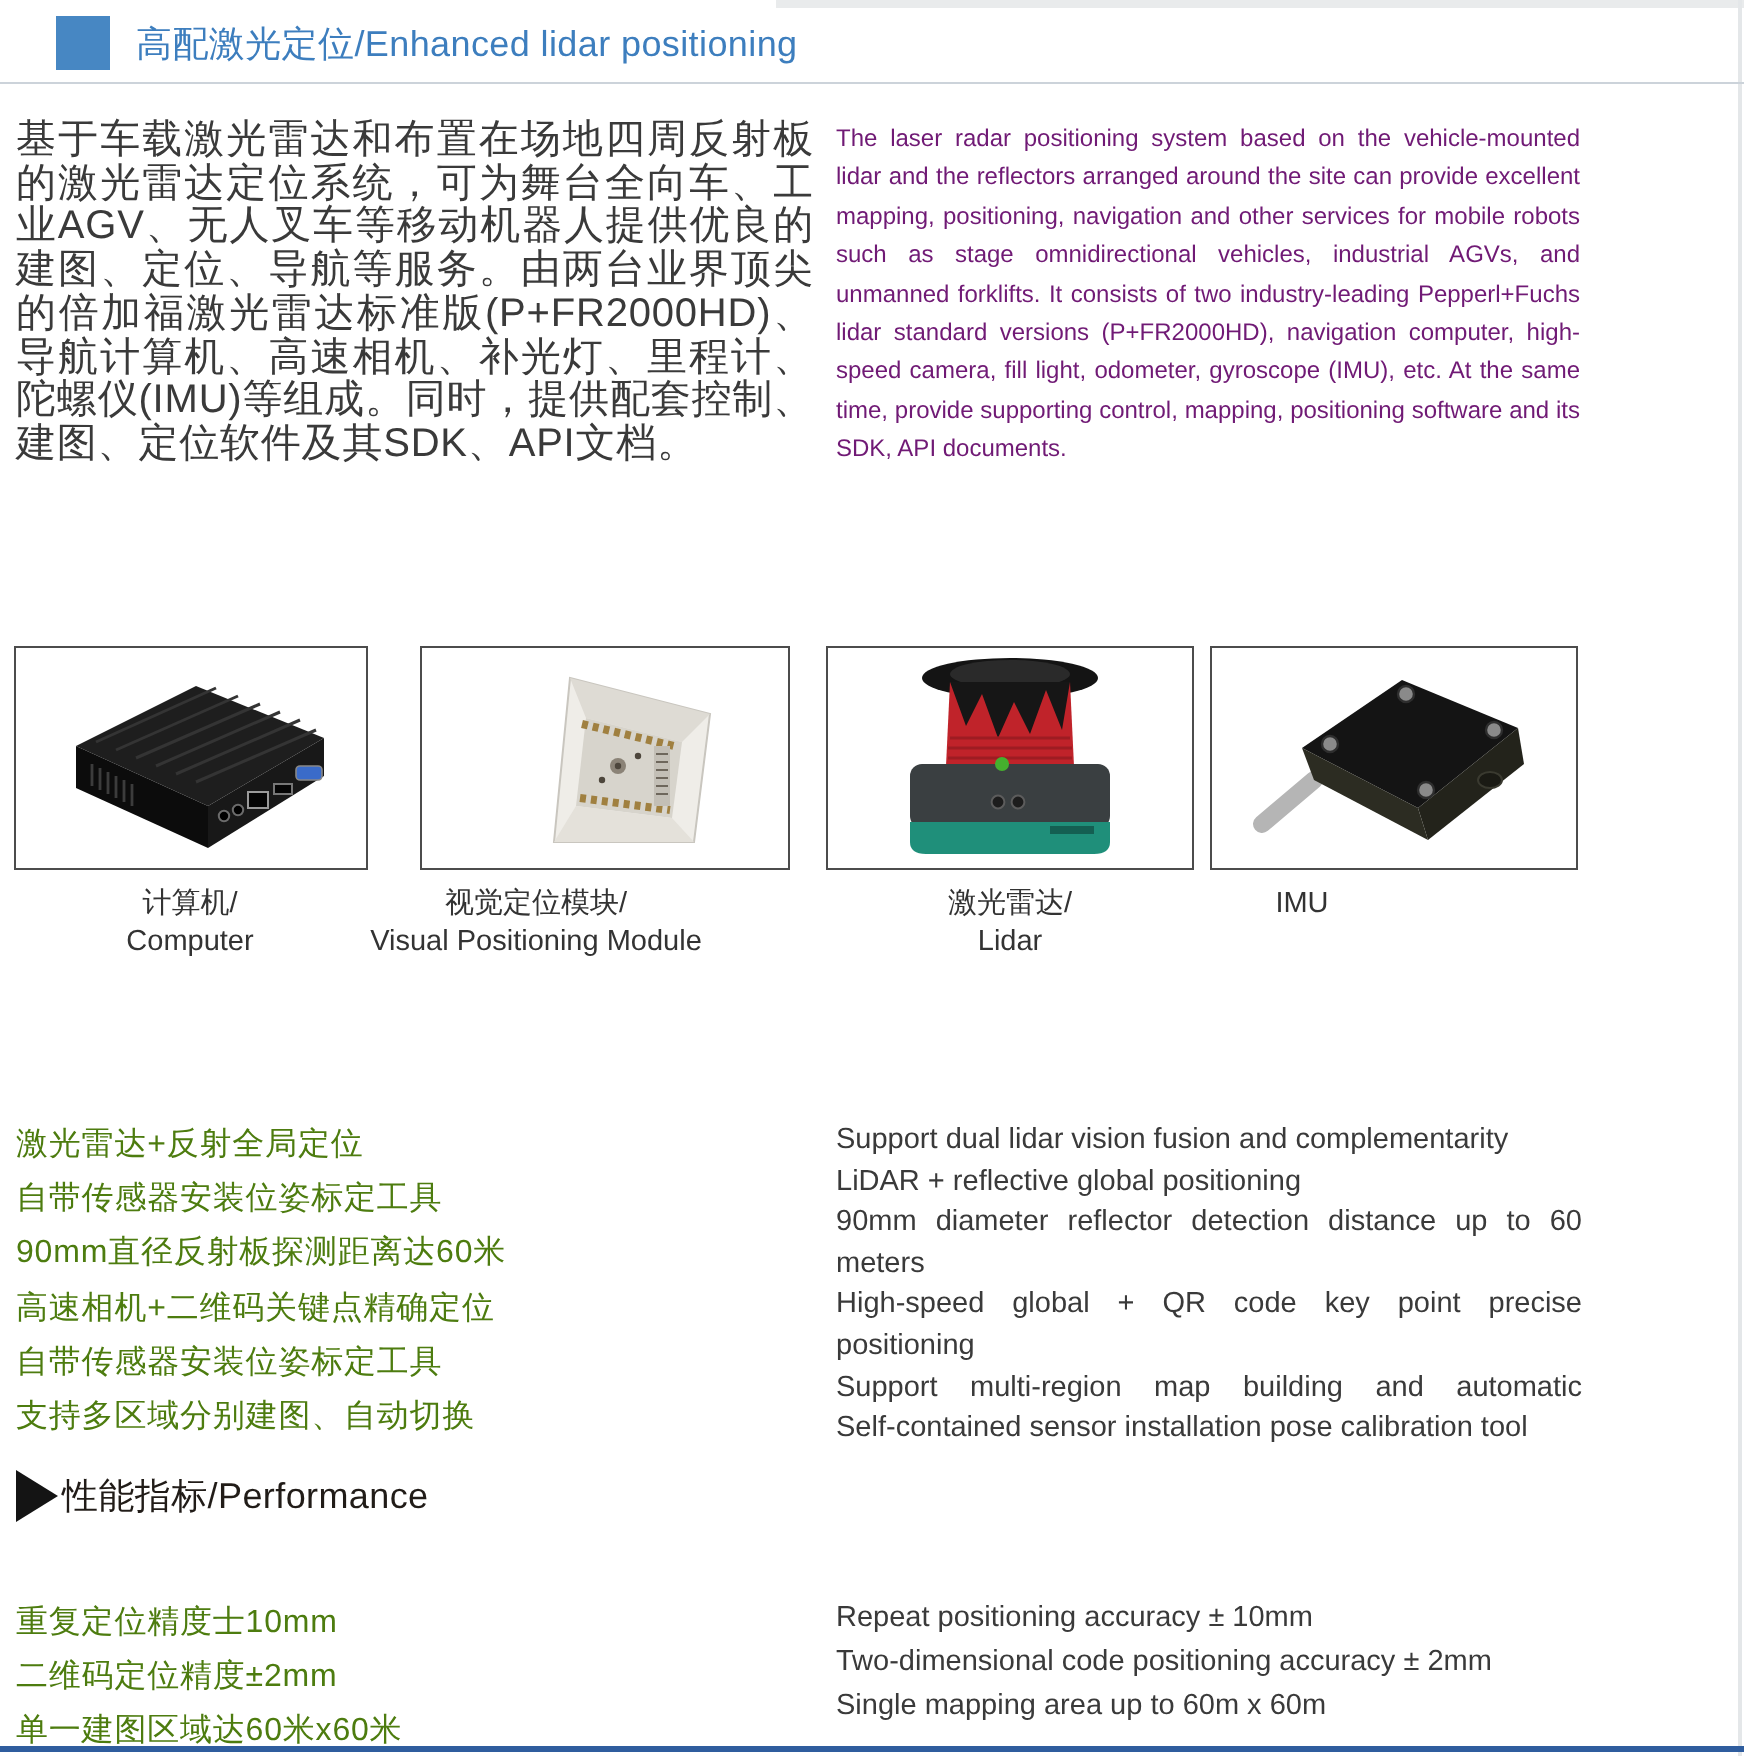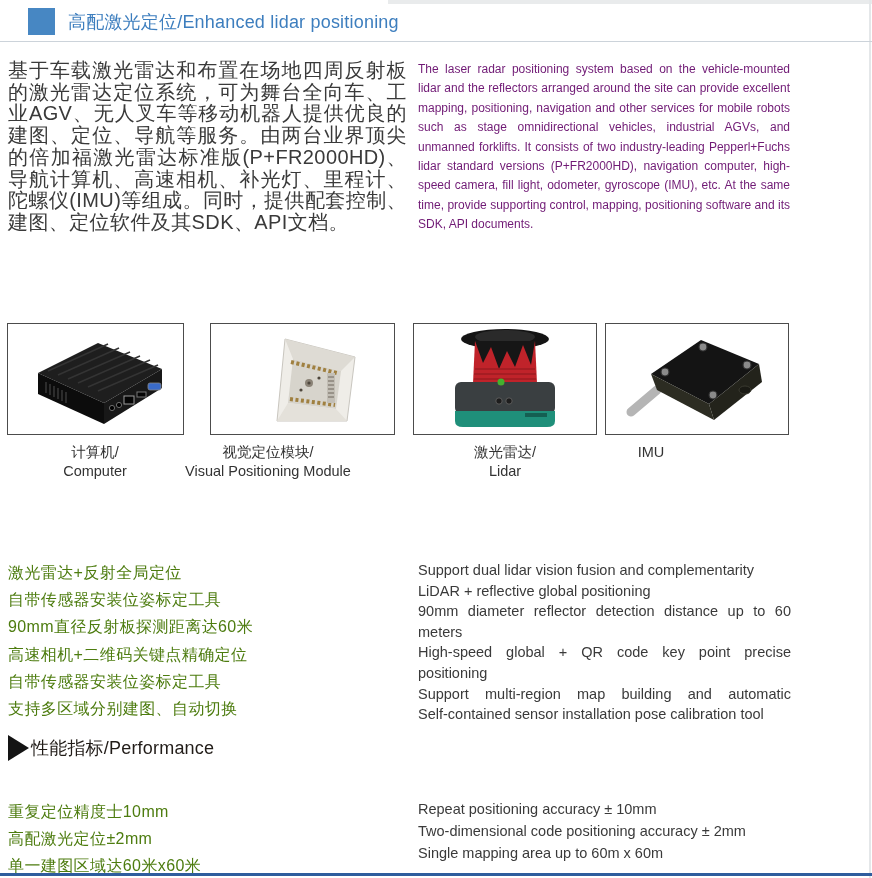--- a/index.html
+++ b/index.html
@@ -212,21 +212,21 @@
     <p class="row">Self-contained sensor installation pose calibration tool</p>
   </div>
 
   <div class="section-header sec-performance">
     <span class="tri-icon"></span>
     <span>性能指标/Performance</span>
   </div>
 
   <div class="list-zh perf-zh">
     <div class="row">重复定位精度士10mm</div>
-    <div class="row">高配激光定位±2mm</div>
+    <div class="row">二维码定位精度±2mm</div>
     <div class="row">单一建图区域达60米x60米</div>
   </div>
 
   <div class="list-en perf-en">
     <div class="row">Repeat positioning accuracy ± 10mm</div>
     <div class="row">Two-dimensional code positioning accuracy ± 2mm</div>
     <div class="row">Single mapping area up to 60m x 60m</div>
   </div>
 
   <div class="bottom-bar"></div>

